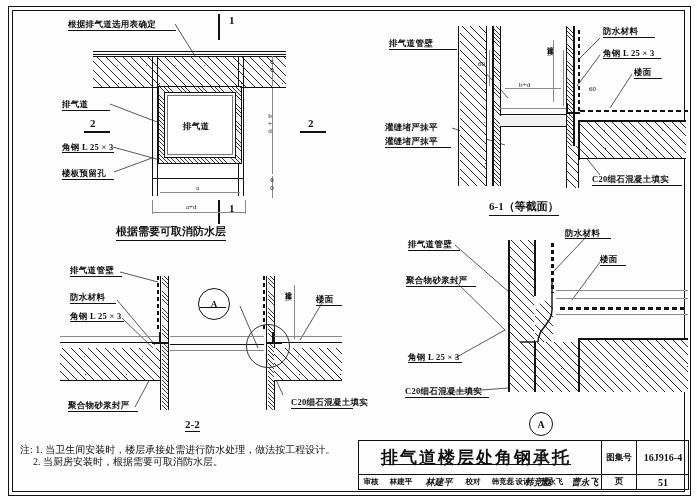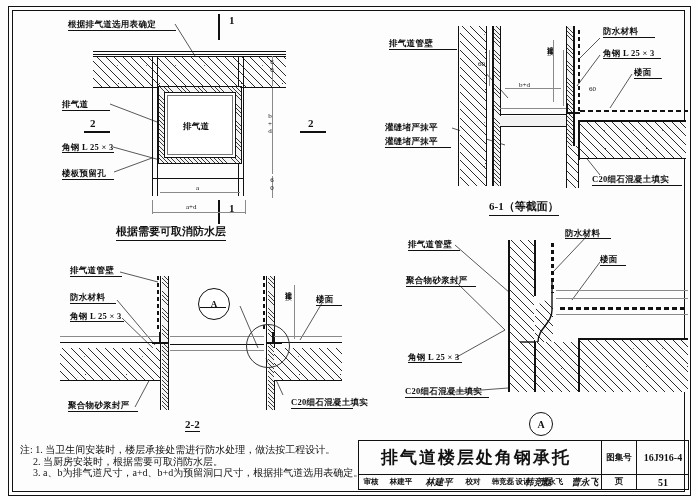--- a/index.html
+++ b/index.html
@@ -334,32 +334,31 @@
 
     <div class="circ-a" style="left:529px;top:412px;width:22px;height:22px;">A</div>
   </div>
 
   <div id="notes">
     <span class="nrow">
       <span>注:</span>
       <span>1. 当卫生间安装时，楼层承接处需进行防水处理，做法按工程设计。</span>
     </span>
     <span class="nrow ind">2. 当厨房安装时，根据需要可取消防水层。</span>
-    <span class="nrow ind">3. a、b为排气道尺寸，a+d、b+d为预留洞口尺寸，根据排气道选用表确定。</span>
   </div>
 
   <div>
     <div class="tb" style="left:358px;top:440px;width:331px;height:50px;border-width:1.4px;"></div>
 
     <div class="ln" style="left:601px;top:440px;width:1.2px;height:50px;"></div>
     <div class="ln" style="left:636px;top:440px;width:1.2px;height:50px;"></div>
 
     <div class="ln" style="left:358px;top:474px;width:331px;height:1.2px;"></div>
 
-    <div class="tbcell bigtitle" style="left:360px;top:441px;width:232px;height:33px;">排气道楼层处角钢承托</div>
+    <div class="tbcell bigtitle" style="left:360px;top:441px;width:232px;height:33px;text-decoration:underline;">排气道楼层处角钢承托</div>
 
     <div class="tbcell" style="left:602px;top:441px;width:34px;height:33px;font-size:8.5px;">图集号</div>
     <div class="tbcell" style="left:638px;top:441px;width:50px;height:33px;font-size:10px;">16J916-4</div>
 
     <div class="tbcell" style="left:602px;top:475px;width:34px;height:14px;font-size:8.5px;">页</div>
     <div class="tbcell" style="left:638px;top:475px;width:50px;height:14px;font-size:10px;">51</div>
 
     <div class="tbcell" style="left:359px;top:475px;width:24px;height:14px;font-size:7.5px;">审核</div>
     <div class="tbcell" style="left:384px;top:475px;width:34px;height:14px;font-size:7.5px;">林建平</div>
     <div class="tbcell sig" style="left:419px;top:475px;width:40px;height:14px;">林建平</div>

